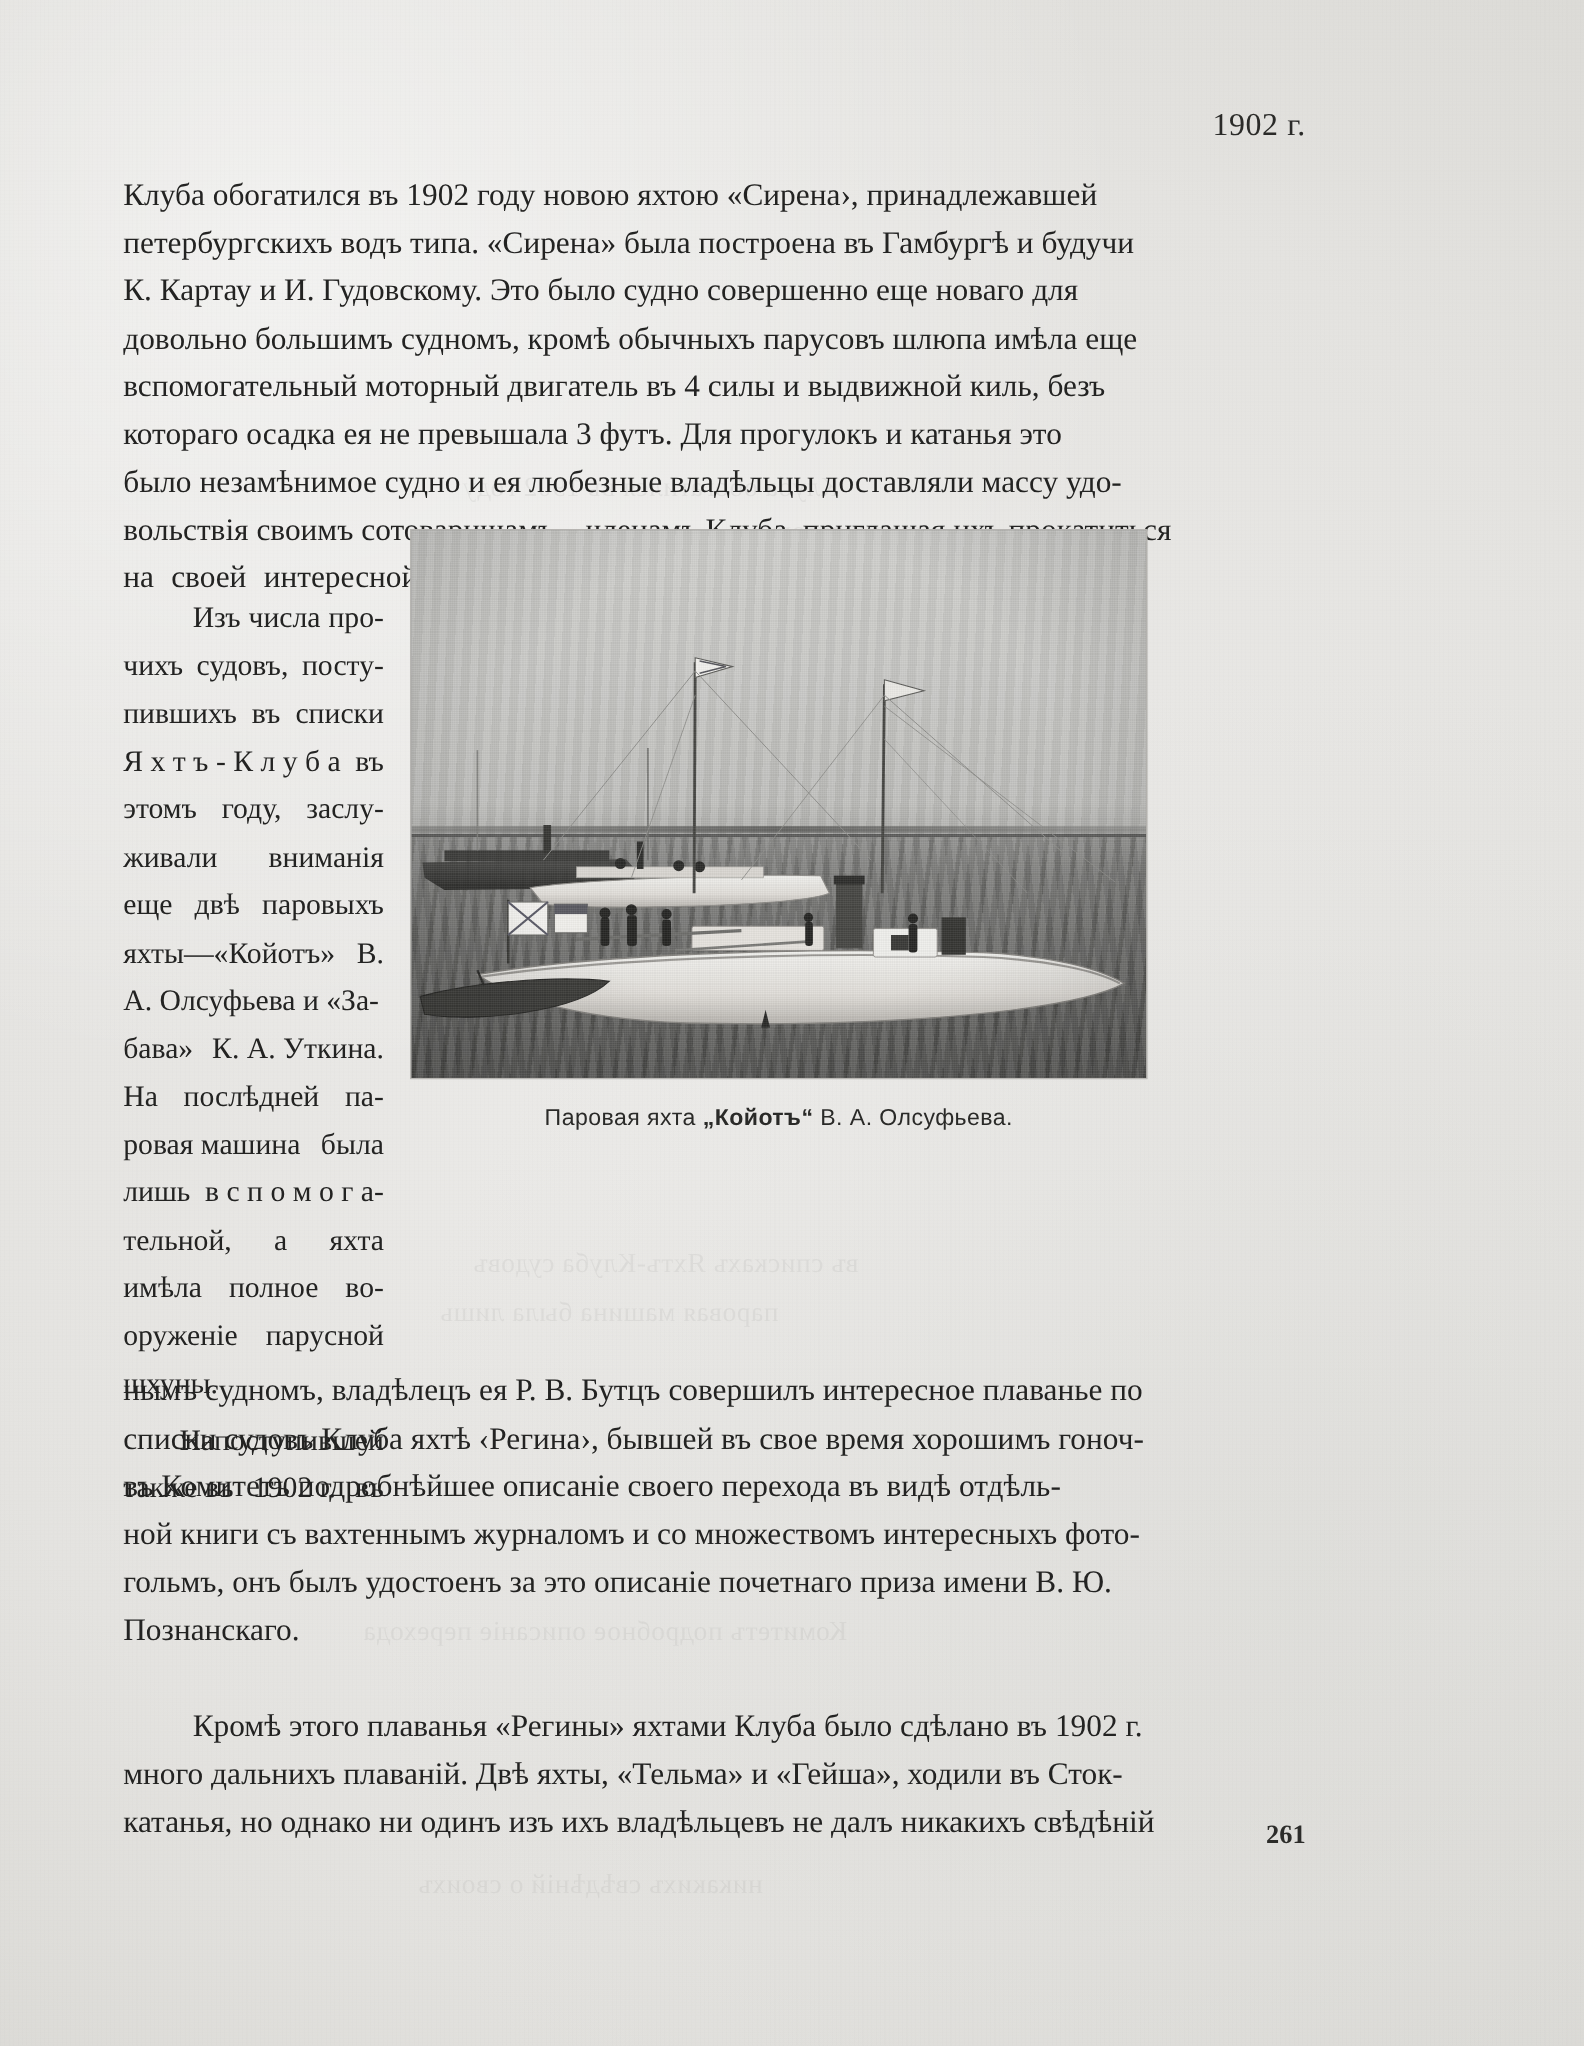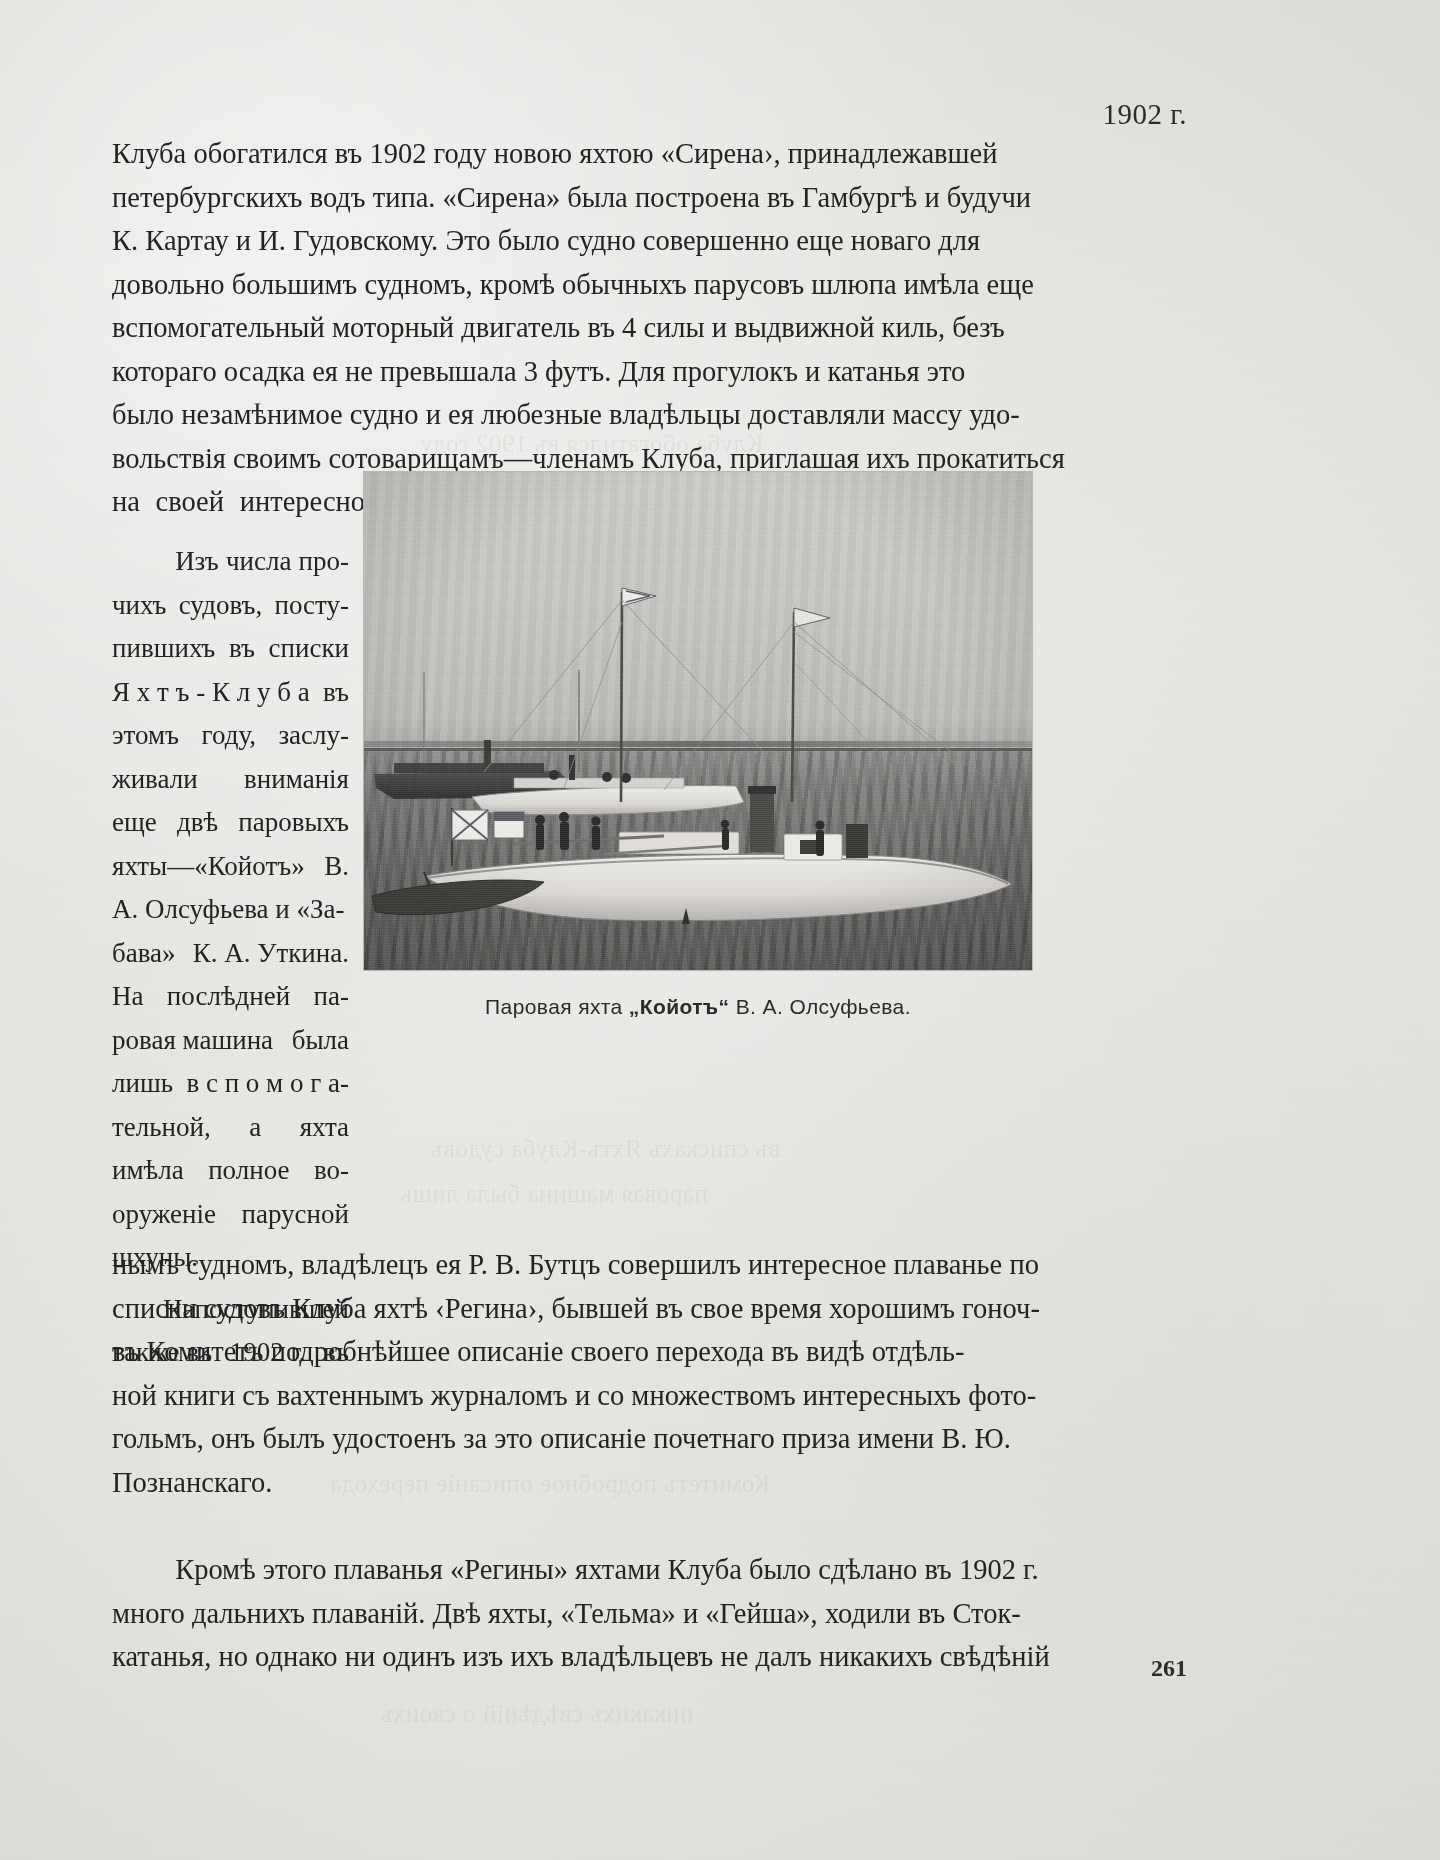--- a/index.html
+++ b/index.html
@@ -207,21 +207,21 @@
 <div class="bleed" style="left:780px; top:560px;">типа</div>
 <div class="bleed" style="left:430px; top:1135px;">въ спискахъ Яхтъ-Клуба судовъ</div>
 <div class="bleed" style="left:400px; top:1180px;">паровая машина была лишь</div>
 <div class="bleed" style="left:330px; top:1470px;">Комитетъ подробное описаніе перехода</div>
 <div class="bleed" style="left:380px; top:1700px;">никакихъ свѣдѣній о своихъ</div>
 
 <div class="content">
 
   <div class="running-head">1902 г.</div>
 
-  <div class="para full" style="top:132px;">
+  <div class="para full" style="top:156px;">
     <div class="ln j">
       <span class="w">Клуба</span>
       <span class="w">обогатился</span>
       <span class="w">въ</span>
       <span class="w">1902</span>
       <span class="w">году</span>
       <span class="w">новою</span>
       <span class="w">яхтою</span>
       <span class="w">«Сирена›,</span>
       <span class="w">принадлежавшей</span>
@@ -400,21 +400,21 @@
       <span class="w">На</span>
       <span class="w">поступившей</span>
     </div>
     <div class="ln j">
       <span class="w">также въ</span>
       <span class="w">1902 г.</span>
       <span class="w">въ</span>
     </div>
   </div>
 
-  <figure class="photo-wrap" style="margin:8px;">
+  <figure class="photo-wrap" style="margin:18px;">
     <div class="photo">
       <div class="sky"></div>
       <div class="sky-tex"></div>
       <div class="shore"></div>
       <div class="sea"></div>
       <div class="sea-tex"></div>
       <div class="horizon"></div>
 
       <svg class="photo-svg" width="670" height="500" viewBox="0 0 670 500">
         <defs>

